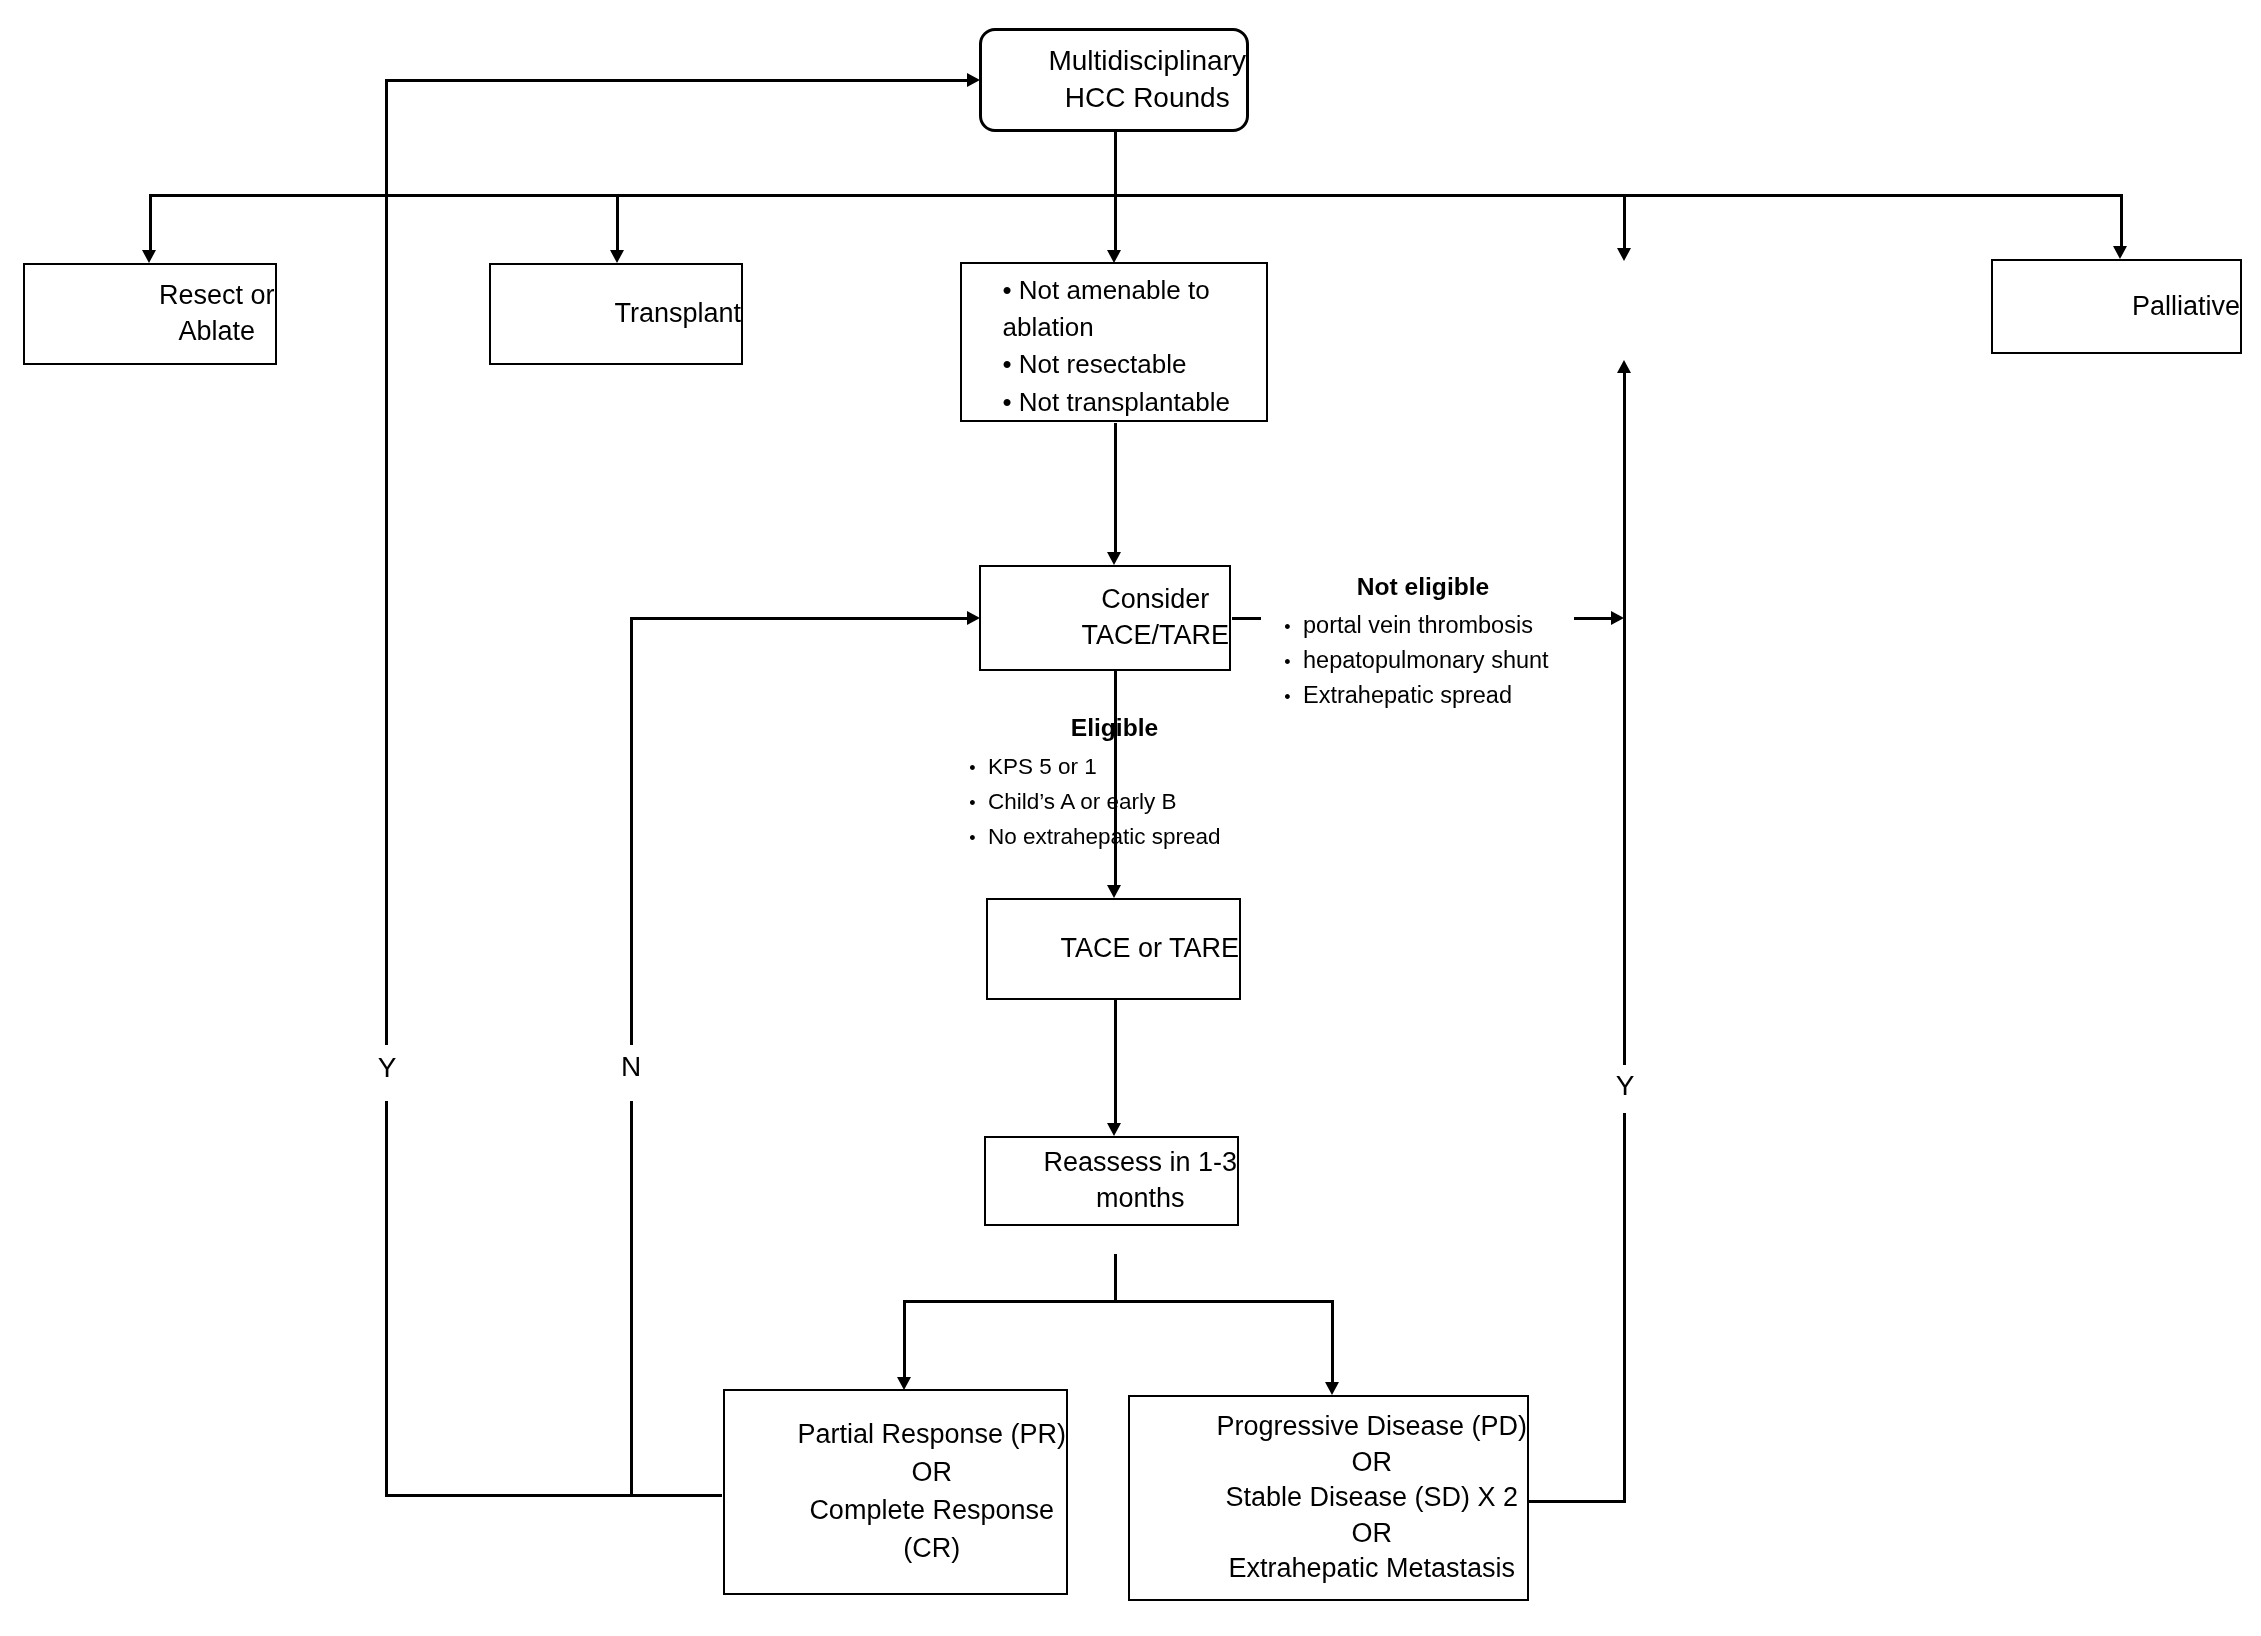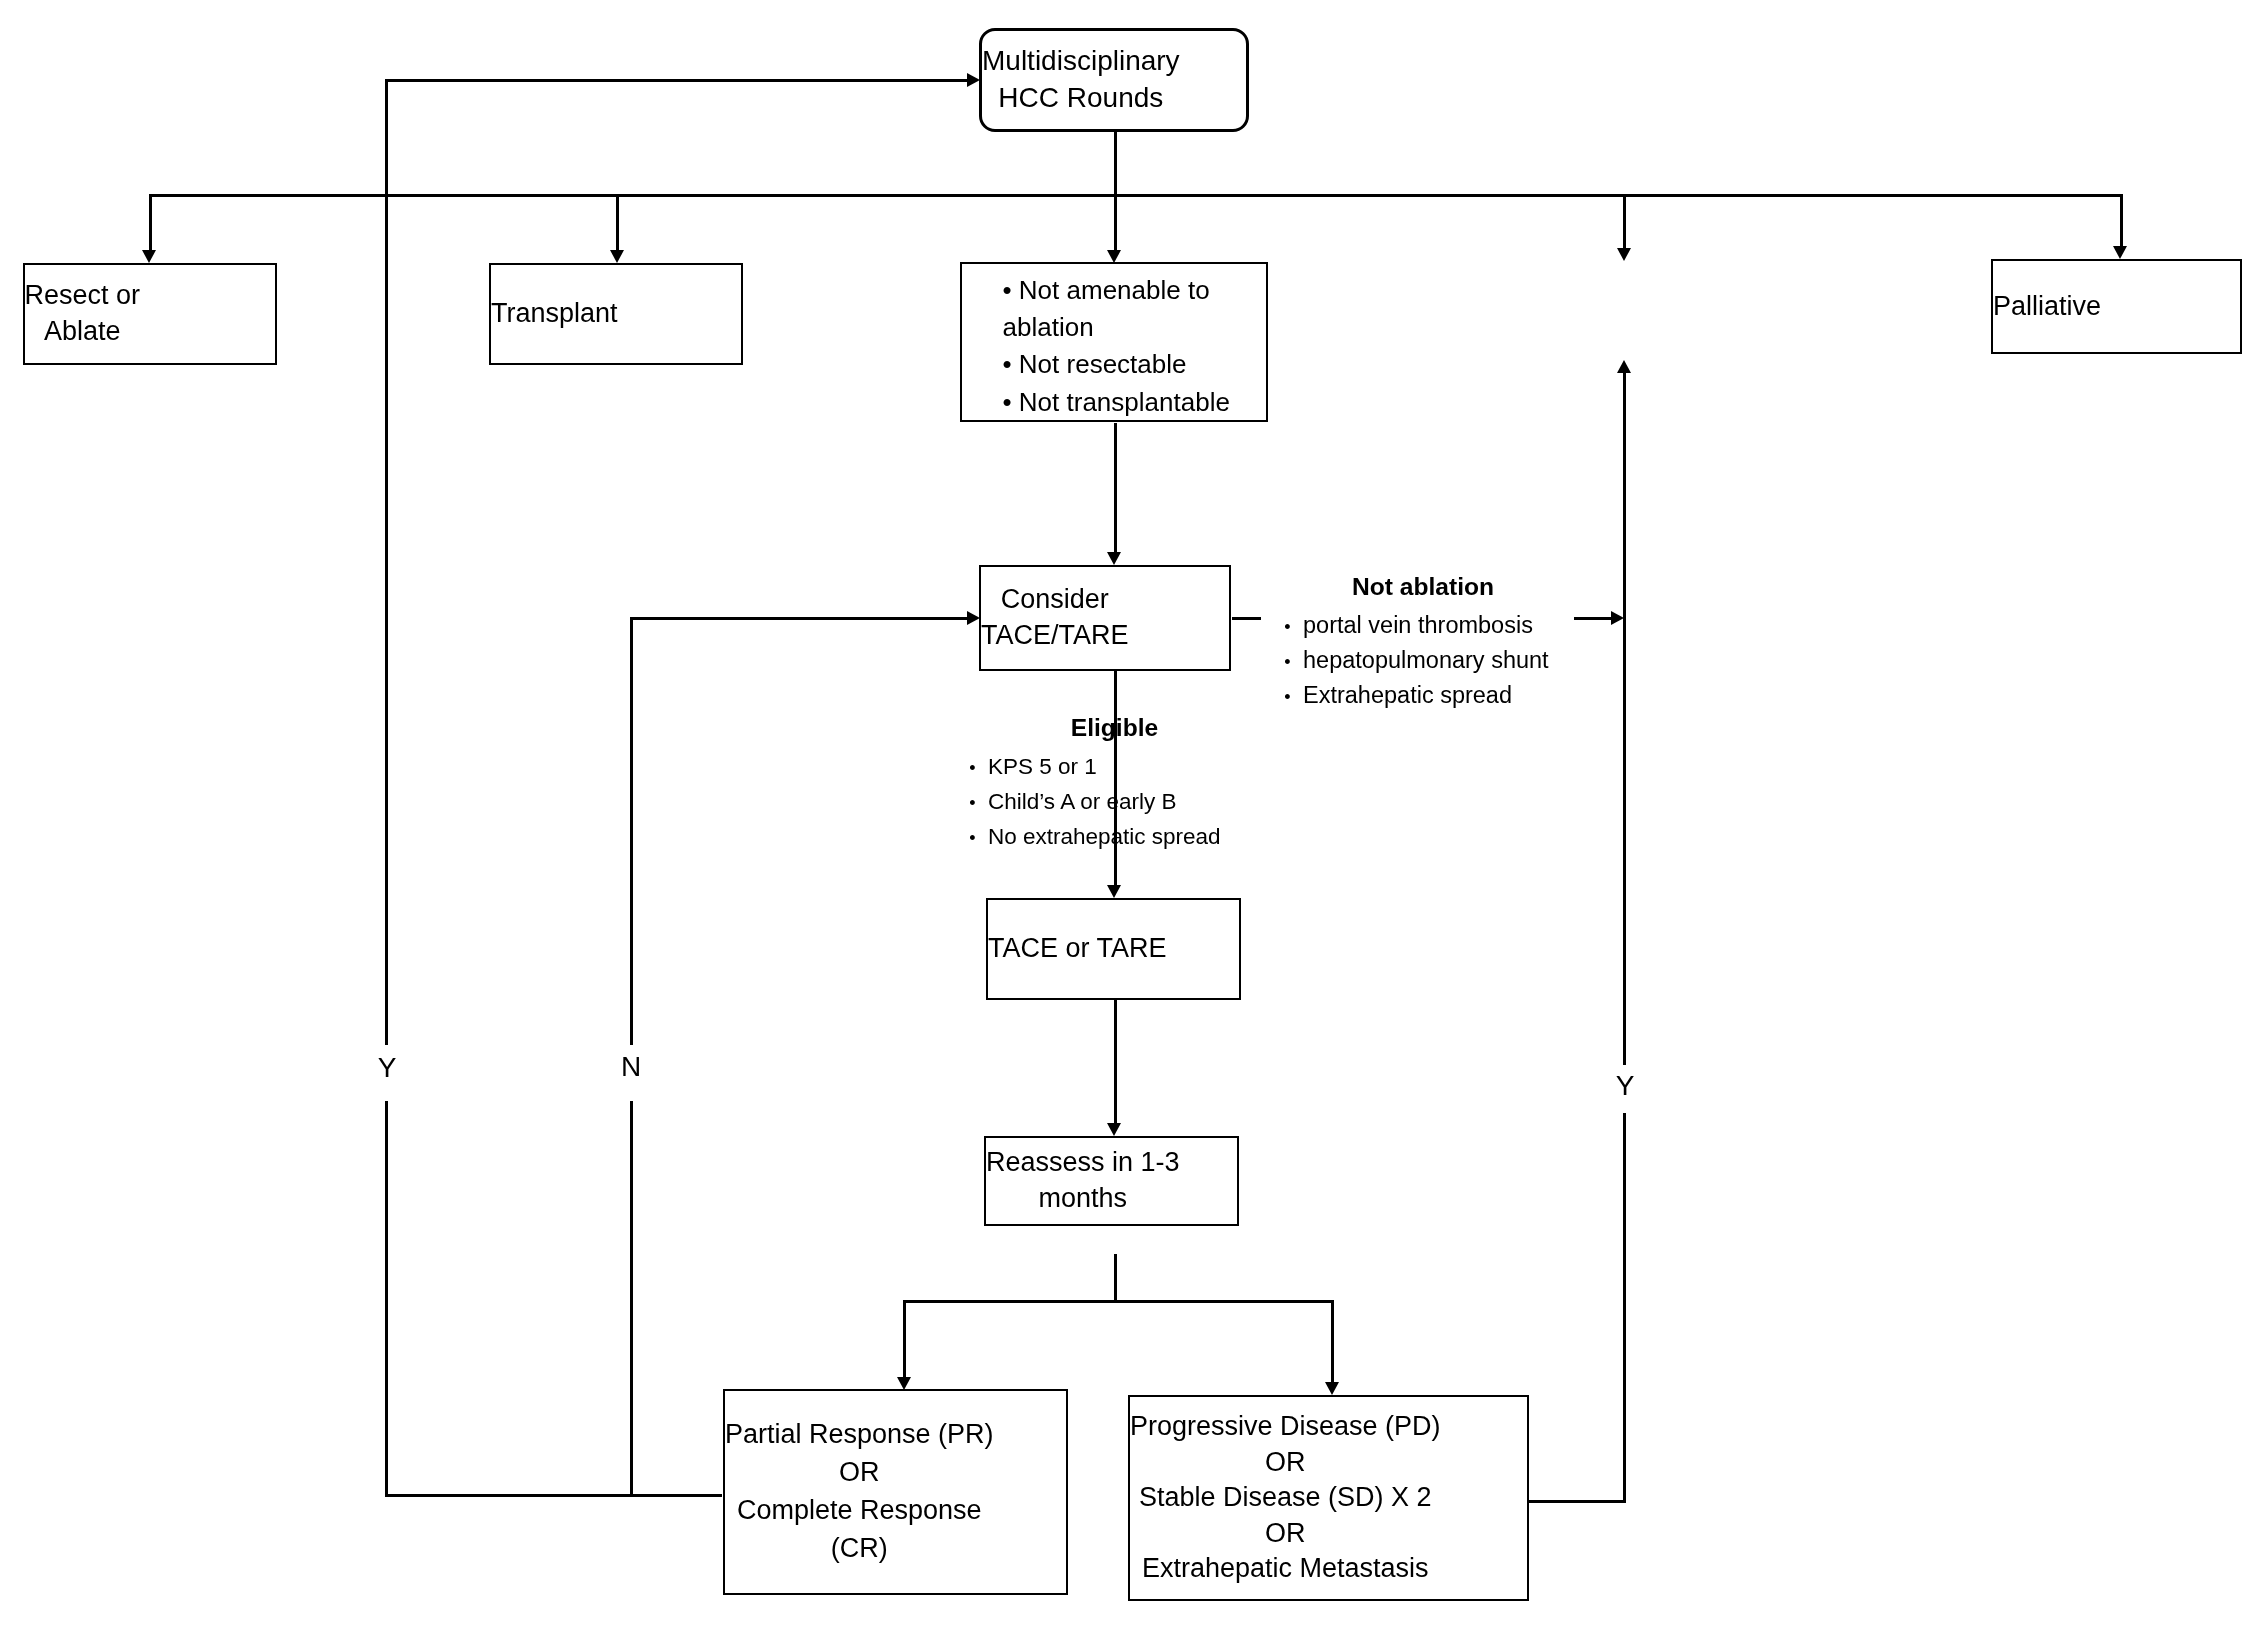--- a/index.html
+++ b/index.html
@@ -66,21 +66,21 @@
   #a-systemic-bottom { left: 1617px; top: 360px; }
 
   
   .box {
     position: absolute;
     box-sizing: border-box;
     border: 2.7px solid #000000;
     background: #ffffff;
     display: flex;
     align-items: center;
-    justify-content: flex-start;
+    justify-content: flex-end;
     text-align: center;
     font-size: 27px;
     line-height: 1.32;
     white-space: pre-line;
     z-index: 2;
   }
   #n-rounds     { left: 979px; top: 28px;  width: 270px; height: 104px; border-radius: 16px; border-width: 3.2px; font-size: 28px; }
   #n-resect     { left: 22.5px;   top: 263px; width: 254px; height: 102px; }
   #n-transplant { left: 489px;  top: 263px; width: 254px; height: 102px; }
   #n-criteria   { left: 960px; top: 262px; width: 308px; height: 160px;
@@ -162,21 +162,21 @@
   <div class="ar ar-r" id="a-rounds-left"></div>
   <div class="ar ar-r" id="a-consider-left"></div>
   <div class="ar ar-r" id="a-noteligible"></div>
   <div class="ar ar-u" id="a-systemic-bottom"></div>
 
   <div class="edge-label" id="l-yes-left">Y</div>
   <div class="edge-label" id="l-no">N</div>
   <div class="edge-label" id="l-yes-right">Y</div>
 
   <div class="ann" id="ann-noteligible">
-    <div class="ann-heading">Not ablation</div>
+    <div class="ann-heading">Not eligible</div>
     <div class="ann-items">
       <div class="ann-item">
         <span class="marker">•</span>
         <span>portal vein thrombosis</span>
       </div>
       <div class="ann-item">
         <span class="marker">•</span>
         <span>hepatopulmonary  shunt</span>
       </div>
       <div class="ann-item">

